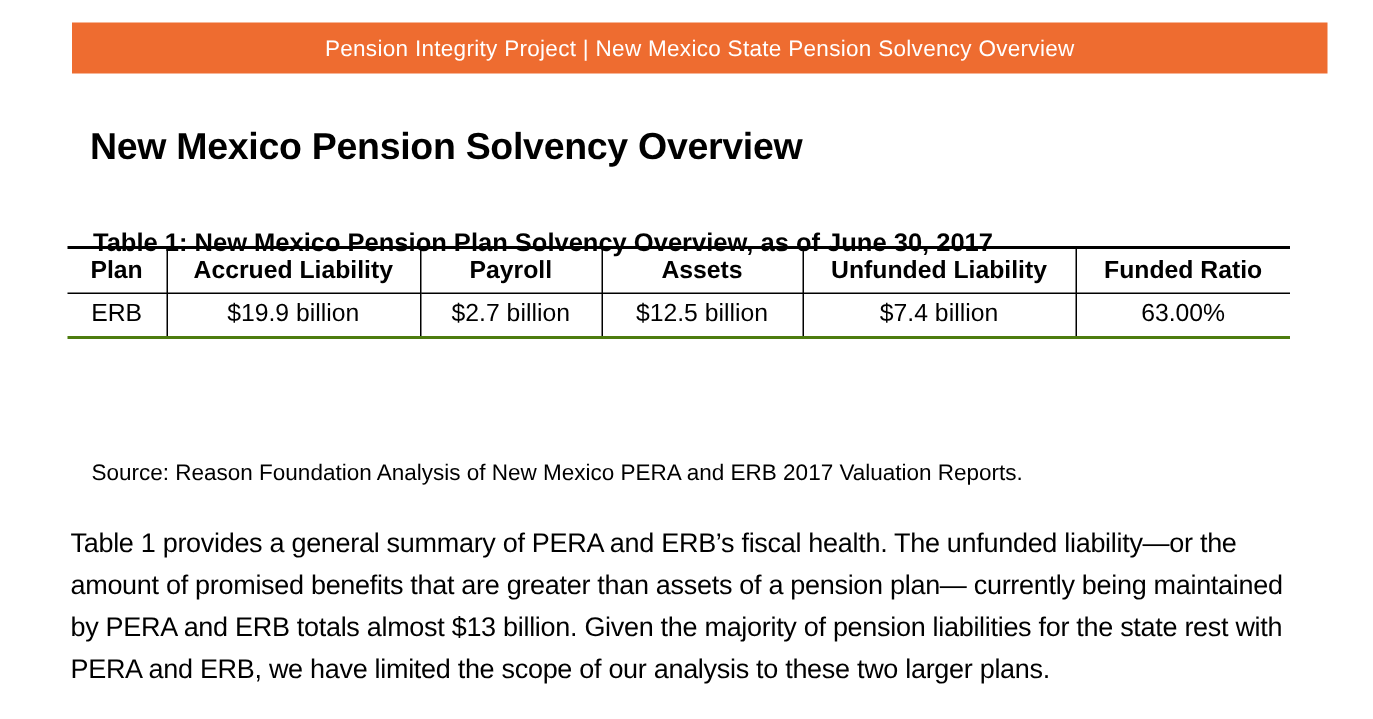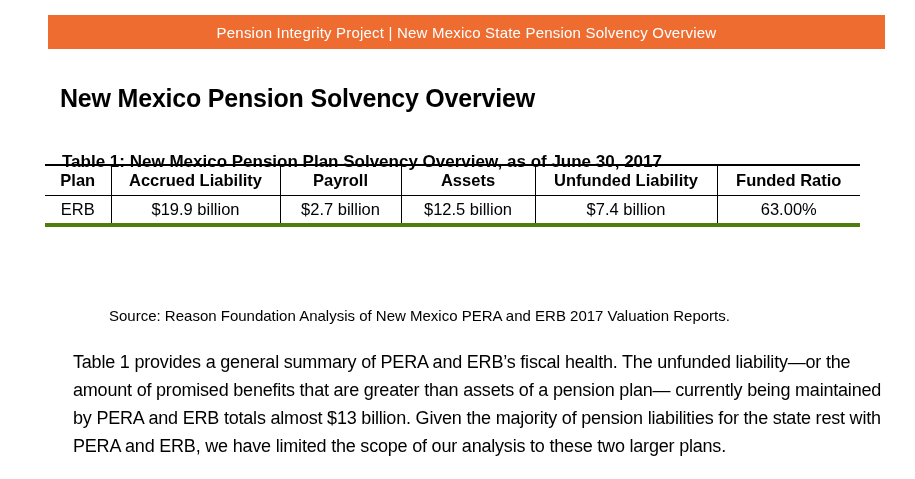--- a/index.html
+++ b/index.html
@@ -45,21 +45,21 @@
     font-weight: bold;
   }
 
   .solvency-table {
     position: absolute;
     left: 33px;
     top: 152px;
     width: 815px;
     border-collapse: collapse;
     border-top: 2px solid #000;
-    border-bottom: 4px solid #4d7c0f;
+    border-bottom: 2px solid #4d7c0f;
     font-size: 16.5px;
   }
   .solvency-table th,
   .solvency-table td {
     height: 30px;
     text-align: center;
     vertical-align: middle;
     padding: 0 4px;
   }
   .solvency-table th { font-weight: bold; border-bottom: 1px solid #000; }
@@ -74,26 +74,25 @@
   .col-payroll  { width: 121px; }
   .col-assets   { width: 134px; }
   .col-unfunded { width: 182px; }
   .col-funded   { width: 143px; }
 
   .source-line {
     position: absolute;
     left: 37px;
     top: 283px;
     font-size: 15px;
-    margin-left: 48px;
   }
 
   .body-paragraph {
     position: absolute;
-    left: 49px;
+    left: 23px;
     top: 324px;
     width: 852px;
     font-size: 18px;
     line-height: 28px;
     letter-spacing: -0.2px;
   }
 </style>
 </head>
 <body>
 

